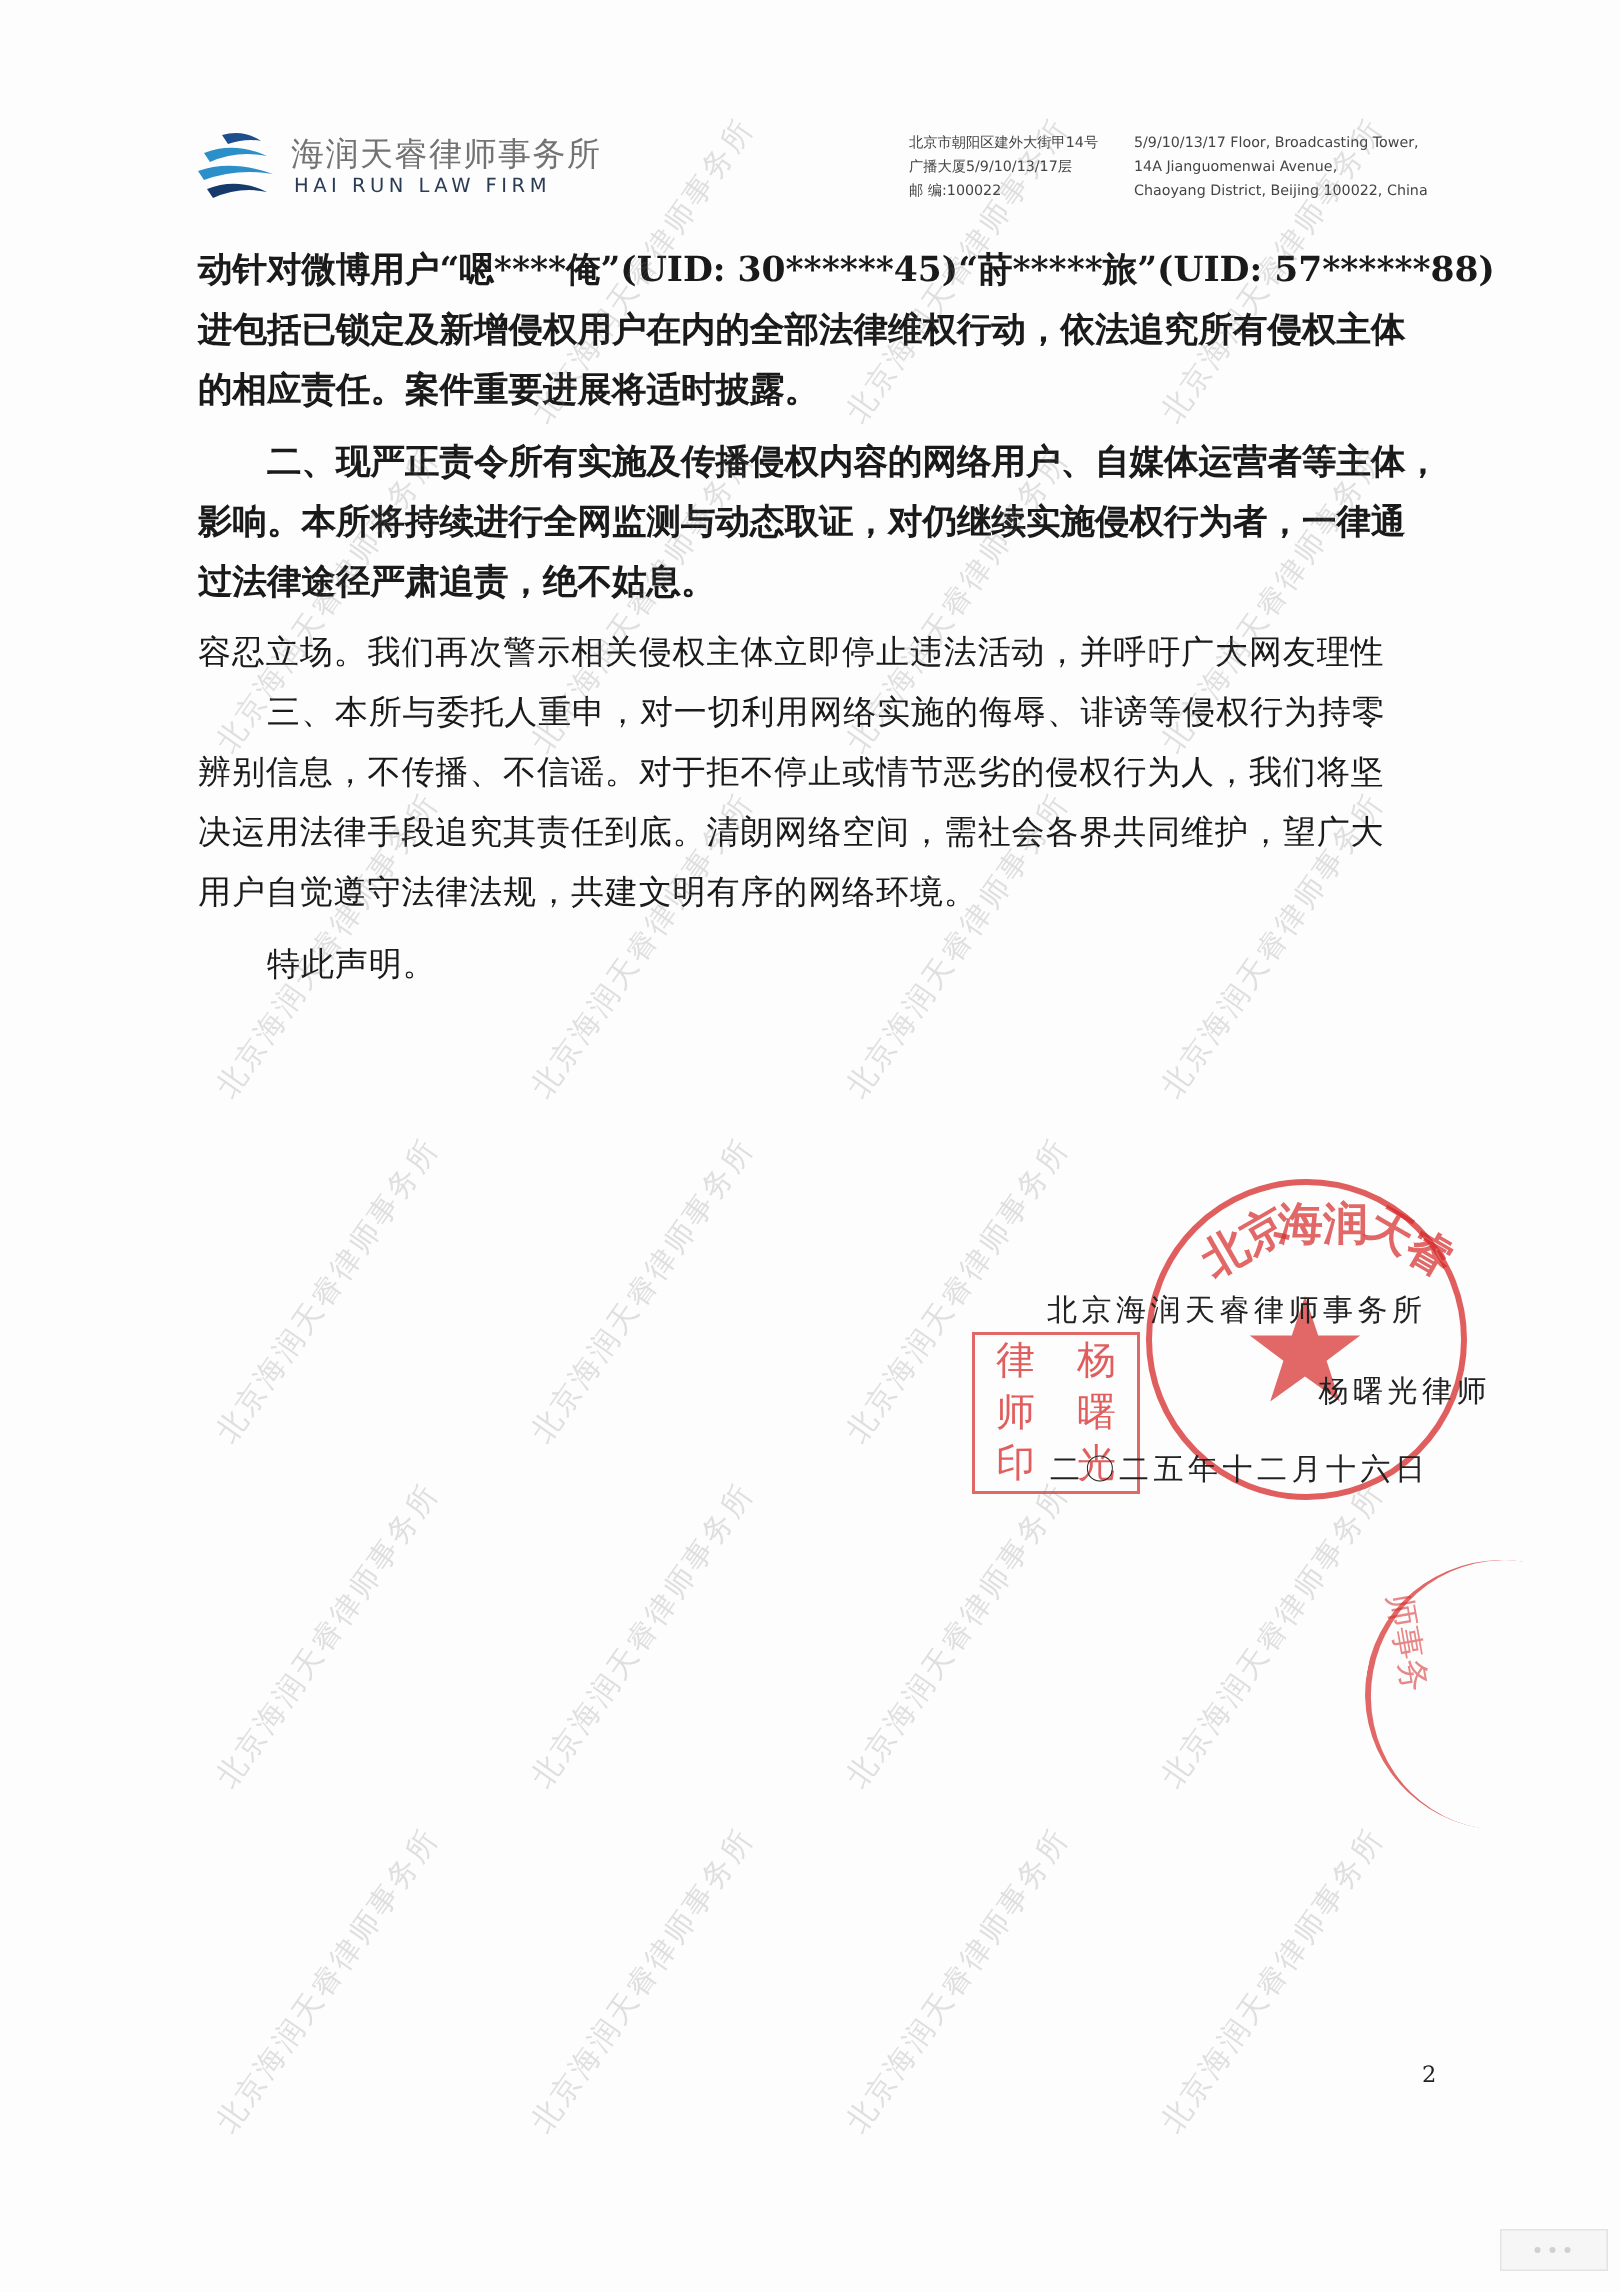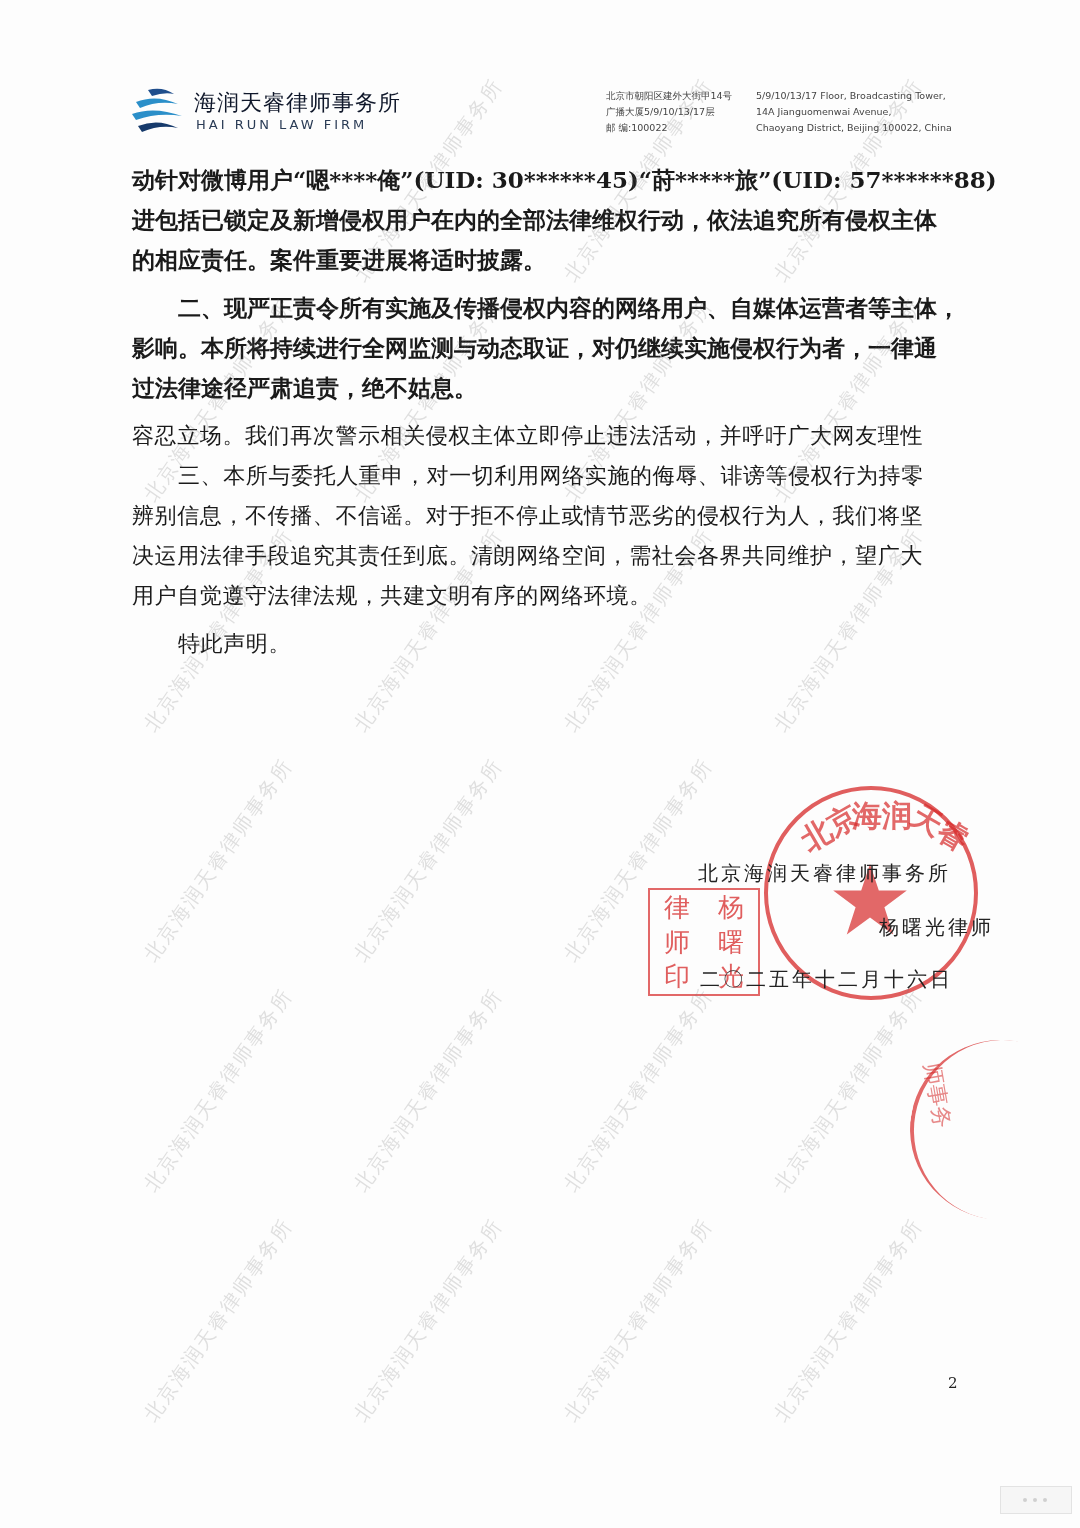--- a/index.html
+++ b/index.html
@@ -5,21 +5,21 @@
   html, body { margin: 0; padding: 0; }
   body {
     width: 1080px; height: 1528px; background: #ffffff; position: relative; overflow: hidden;
     font-family: "DejaVu Serif", "Liberation Serif", serif; color: #1a1a1a;
   }
   .page { position: absolute; left: 0; top: 0; width: 1080px; height: 1528px; background: #fdfdfd; }
 
   
   .header { position: absolute; left: 128px; top: 84px; width: 830px; height: 60px; }
   .logo-mark { position: absolute; left: 0; top: 0; width: 58px; height: 52px; }
-  .logo-cn { position: absolute; left: 66px; top: 4px; font-family: "DejaVu Sans", sans-serif; font-size: 22px; color: #0f172a; letter-spacing: 1px; }
+  .logo-cn { position: absolute; left: 66px; top: 4px; font-family: "DejaVu Sans", sans-serif; font-size: 22px; color: #737373; letter-spacing: 1px; }
   .logo-en { position: absolute; left: 68px; top: 33px; font-family: "DejaVu Sans", sans-serif; font-size: 13px; color: #2a3b55; letter-spacing: 3px; }
   .addr-cn { position: absolute; left: 478px; top: 4px; width: 140px; font-family: "DejaVu Sans", sans-serif; font-size: 9.5px; line-height: 16px; color: #444; }
   .addr-en { position: absolute; left: 628px; top: 4px; width: 200px; text-align: left; font-family: "DejaVu Sans", sans-serif; font-size: 9.5px; line-height: 16px; color: #444; }
 
   
   .body-text { position: absolute; left: 132px; top: 160px; width: 826px; }
   .line { font-size: 23px; line-height: 40px; white-space: nowrap; text-align: justify; }
   .bold { font-weight: bold; font-family: "DejaVu Serif", serif; }
   .light { font-family: "DejaVu Sans", sans-serif; font-weight: normal; font-size: 22px; letter-spacing: 0.6px; }
   .indent { padding-left: 46px; }

